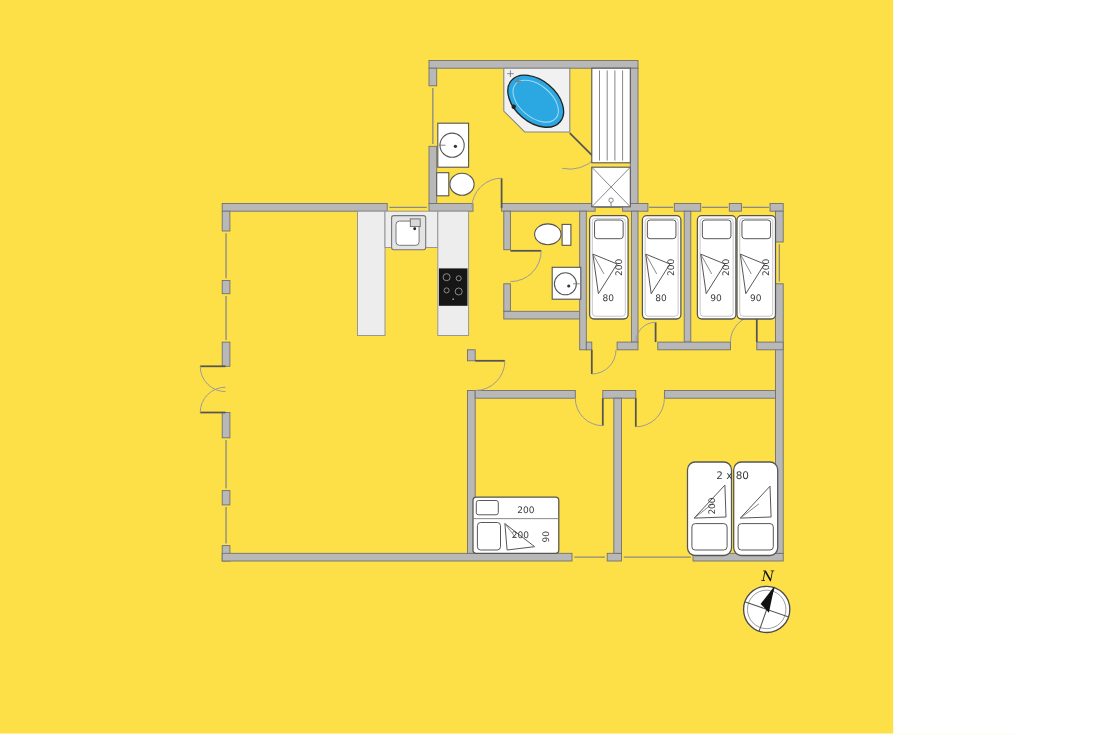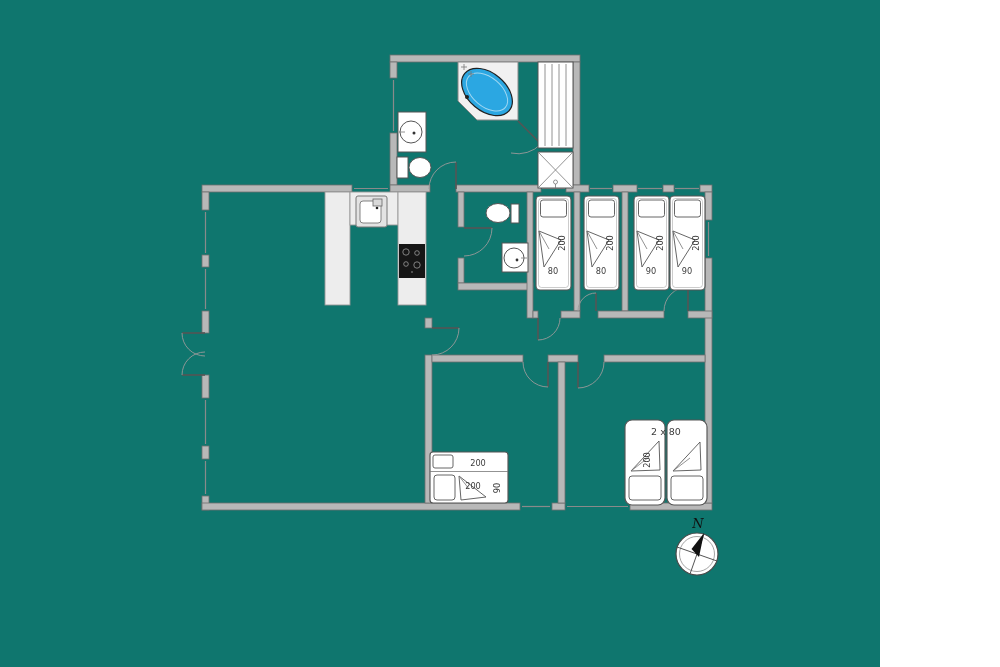--- a/index.html
+++ b/index.html
@@ -1,16 +1,16 @@
 <!DOCTYPE html>
 <html><head>
 <meta charset="utf-8">
 <style>
   html,body{margin:0;padding:0;background:#fff;}
-  .stage{position:relative;width:880px;height:667px;background:#0f766e;overflow:hidden;
+  .stage{position:relative;width:812px;height:667px;background:#fde047;overflow:hidden;
          font-family:"DejaVu Sans",sans-serif;}
   svg{position:absolute;left:0;top:0;}
   .wall{fill:#B8B8B8;stroke:#6F6F6F;stroke-width:0.8;}
   .winline{stroke:#8a8a8a;stroke-width:1.2;}
   .fixture{fill:#ffffff;stroke:#555555;stroke-width:1;}
   .soft{fill:#f1f1f1;stroke:#888888;stroke-width:1;}
   .counter{fill:#EDEDED;stroke:#979797;stroke-width:0.9;}
   .arc{fill:none;stroke:#9a9a9a;stroke-width:0.9;}
   .leaf{stroke:#555555;stroke-width:1.6;}
   .bed{fill:#ffffff;stroke:#555555;stroke-width:1.15;}

